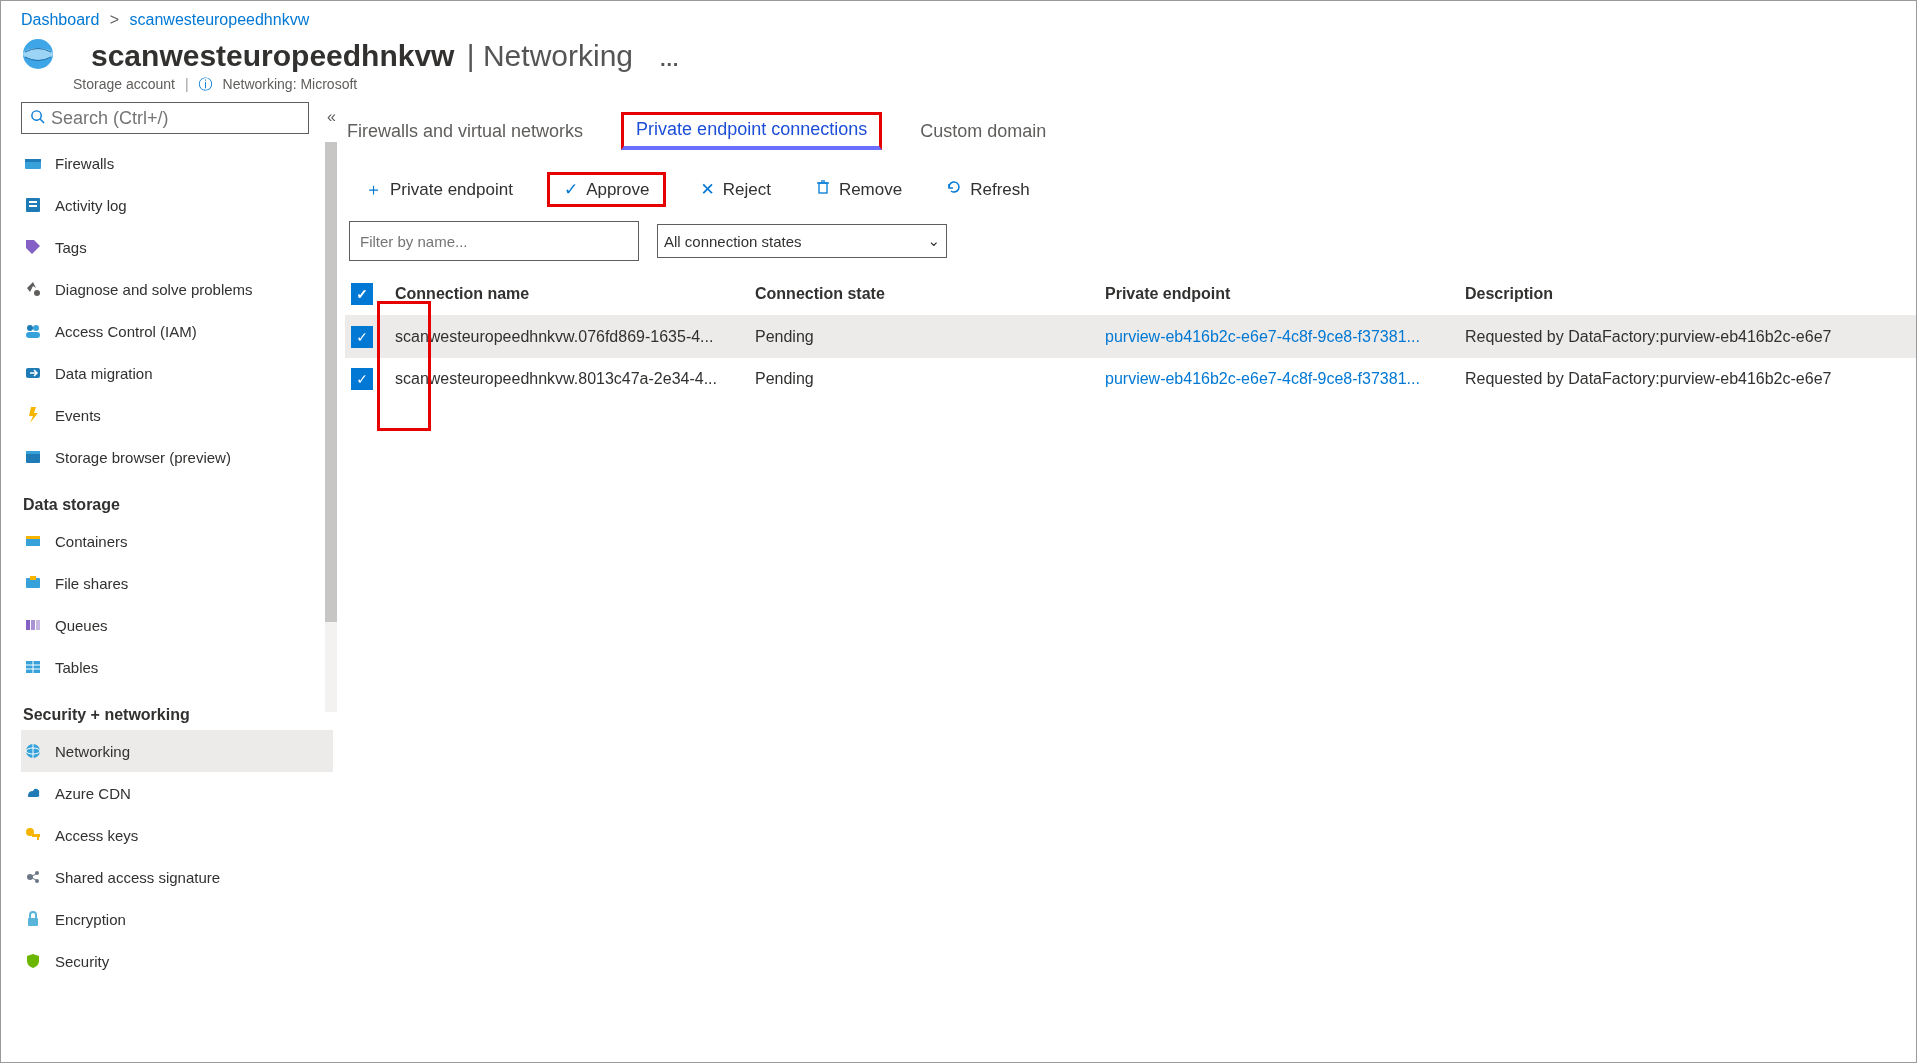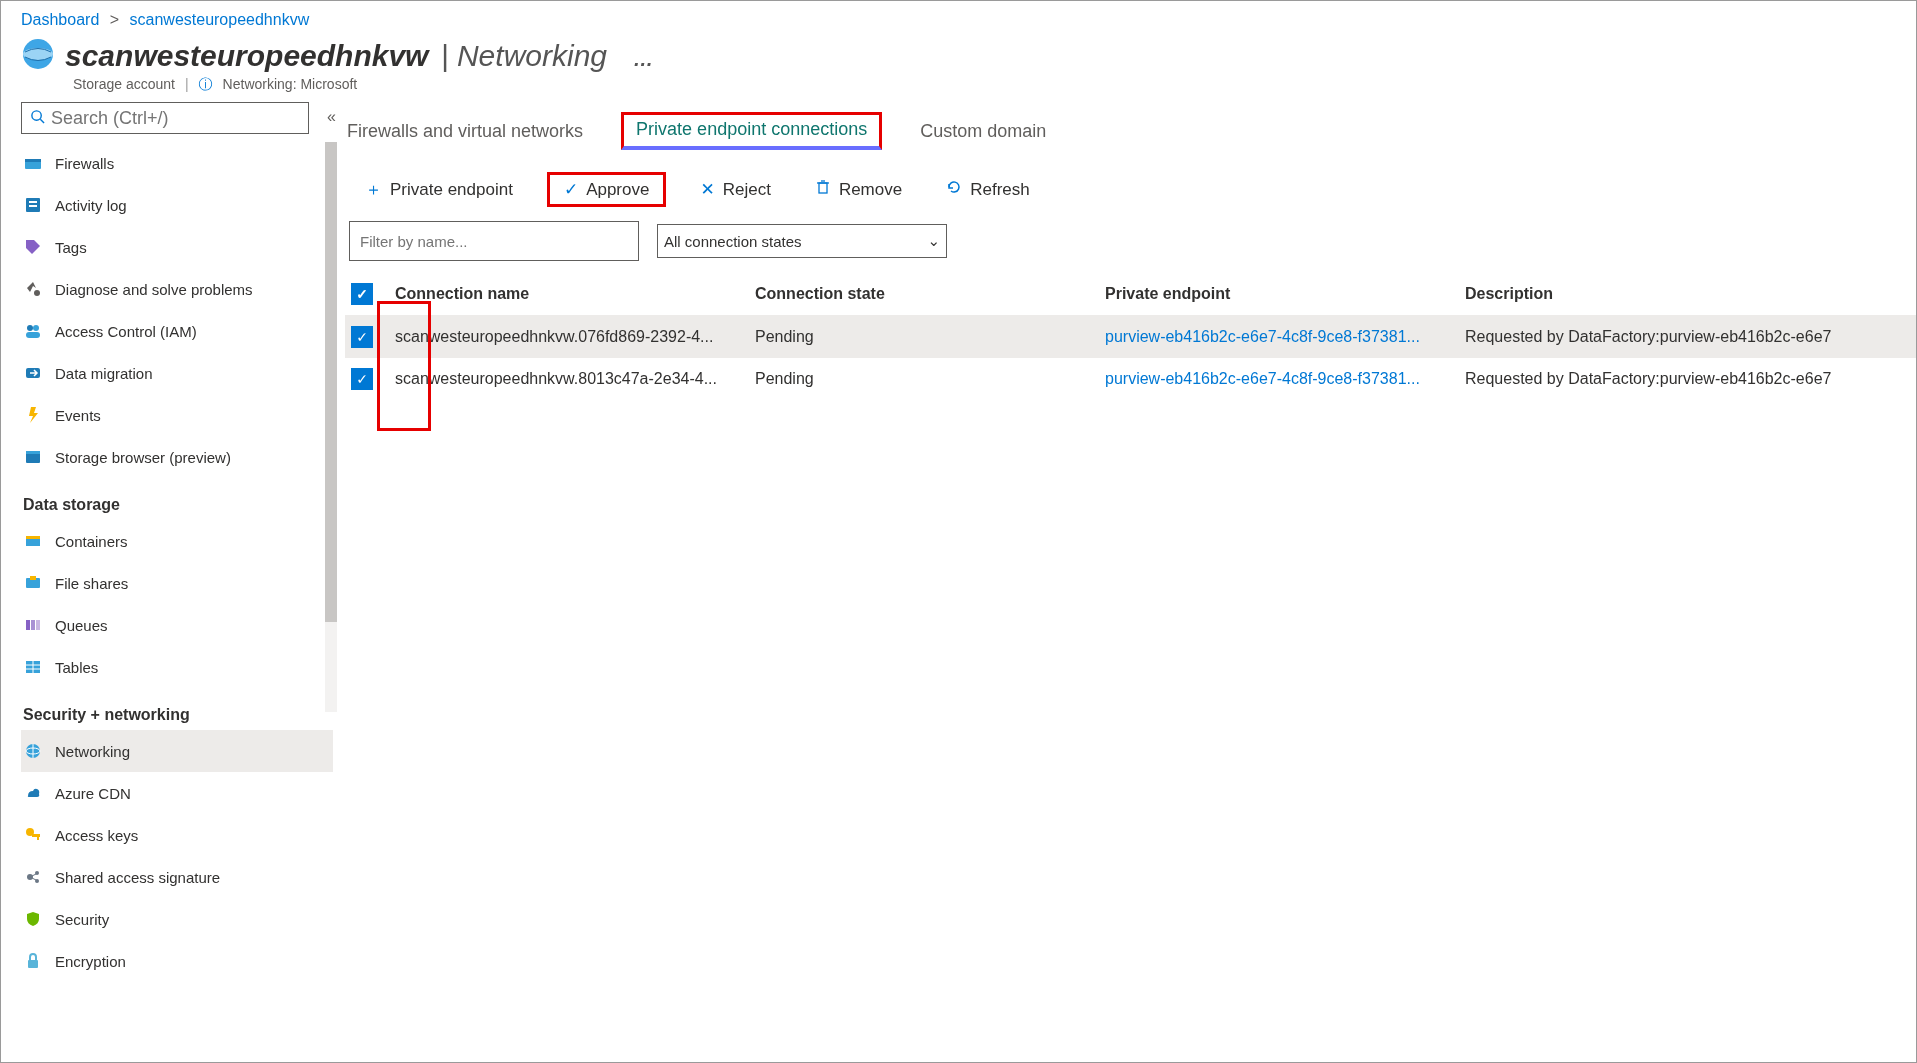--- a/index.html
+++ b/index.html
@@ -3,21 +3,21 @@
 <meta charset="utf-8">
 <style>
   * { box-sizing: border-box; margin: 0; padding: 0; }
   html, body { height: 100%; font-family: "Segoe UI", Arial, sans-serif; font-size: 14px; color: #323130; background: #fff; }
   body { border: 1px solid #9a9a9a; width: 1917px; height: 1063px; overflow: hidden; position: relative; transform-origin: top left; }
   a { color: #0078d4; text-decoration: none; }
 
   .breadcrumb { padding: 10px 20px 2px 20px; font-size: 16px; }
   .breadcrumb .sep { padding: 0 6px; color: #605e5c; }
 
-  .title-row { display: flex; align-items: center; padding: 6px 20px 0 20px; gap: 2px; font-style: italic; }
+  .title-row { display: flex; align-items: center; padding: 6px 20px 0 20px; gap: 28px; }
   .title-row .res-icon svg { width: 34px; height: 34px; }
   .title-text .main { font-size: 30px; font-weight: 600; }
   .title-text .main .sub { font-weight: 400; color: #555; padding-left: 4px; }
   .title-text .ellipsis { color: #555; font-size: 20px; padding-left: 18px; }
   .title-meta { padding: 2px 20px 8px 72px; color: #605e5c; display: flex; align-items: flex-start; gap: 10px; font-size: 14px; }
   .title-meta .pipe { color: #a0a0a0; }
   .title-meta .info-icon { color: #0078d4; }
 
   .body-row { display: flex; height: calc(100% - 110px); }
 
@@ -32,21 +32,21 @@
   .nav { width: 312px; overflow-y: hidden; }
   .nav-group-title { font-weight: 600; padding: 18px 0 6px 2px; font-size: 16px; }
   .nav-item { display: flex; align-items: center; height: 42px; padding-left: 2px; gap: 12px; cursor: pointer; font-size: 15px; }
   .nav-item .icon { width: 20px; display: flex; align-items: center; justify-content: center; }
   .nav-item.selected { background: #edebe9; font-weight: 400; }
 
   
   .main { flex: 1; padding: 0 0 0 8px; }
   .tabs { display: flex; gap: 36px; font-size: 18px; color: #605e5c; padding: 10px 0 16px 0; align-items: center; }
   .tab { padding: 4px 2px; cursor: pointer; }
-  .tab.active { color: #0f766e; }
+  .tab.active { color: #1d4ed8; }
   .tab.active-underline { border-bottom: 4px solid #696eff; }
   .tab-highlight { border: 3px solid #e60000; padding: 4px 12px 6px 12px; }
 
   .cmdbar { display: flex; gap: 24px; padding: 6px 0 14px 10px; align-items: center; font-size: 17px; }
   .cmd { display: inline-flex; align-items: center; gap: 8px; color: #323130; cursor: pointer; padding: 6px 10px; }
   .cmd .ci { color: #0078d4; font-weight: 400; }
   .cmd.highlight { border: 3px solid #e60000; padding: 4px 14px; }
 
   .filter-row { display: flex; gap: 18px; padding: 0 0 12px 4px; align-items: center; }
   .filter-input { width: 290px; height: 40px; border: 1px solid #605e5c; padding: 12px 10px; font-size: 15px; }
@@ -265,33 +265,33 @@
               <circle cx="13" cy="13" r="2" fill="#6b7785"></circle>
               <line x1="8" y1="8" x2="12" y2="6" stroke="#6b7785"></line>
               <line x1="8" y1="10" x2="12" y2="12" stroke="#6b7785"></line>
             </svg>
           </span>
           <span>Shared access signature</span>
         </div>
       <div class="nav-item">
           <span class="icon">
             <svg width="18" height="18">
-              <path d="M9 2 L15 4 V9 Q15 14 9 16 Q3 14 3 9 V4 Z" fill="#6bb700"></path>
-            </svg>
-          </span>
-          <span>Security</span>
-        </div>
-      <div class="nav-item">
-          <span class="icon">
-            <svg width="18" height="18">
               <rect x="4" y="8" width="10" height="8" rx="1" fill="#59b4d9"></rect>
               <path d="M6 8 V5 a3 3 0 0 1 6 0 V8" stroke="#59b4d9" stroke-width="2" fill="none"></path>
             </svg>
           </span>
           <span>Encryption</span>
+        </div>
+      <div class="nav-item">
+          <span class="icon">
+            <svg width="18" height="18">
+              <path d="M9 2 L15 4 V9 Q15 14 9 16 Q3 14 3 9 V4 Z" fill="#6bb700"></path>
+            </svg>
+          </span>
+          <span>Security</span>
         </div>
     </div>
 
     <div class="scrollbar">
         <div class="thumb"></div>
       </div>
   </div>
 
   <div class="main">
     <div class="tabs">
@@ -341,21 +341,21 @@
     <div class="table">
       <div class="thead">
         <div class="cell"><span class="checkbox">✓</span></div>
         <div class="cell">Connection name</div>
         <div class="cell">Connection state</div>
         <div class="cell">Private endpoint</div>
         <div class="cell">Description</div>
       </div>
       <div class="trow hovered">
         <div class="cell"><span class="checkbox">✓</span></div>
-        <div class="cell">scanwesteuropeedhnkvw.076fd869-2392-4...</div>
+        <div class="cell">scanwesteuropeedhnkvw.076fd869-1635-4...</div>
         <div class="cell">Pending</div>
         <div class="cell link">purview-eb416b2c-e6e7-4c8f-9ce8-f37381...</div>
         <div class="cell">Requested by DataFactory:purview-eb416b2c-e6e7</div>
       </div>
       <div class="trow">
         <div class="cell"><span class="checkbox">✓</span></div>
         <div class="cell">scanwesteuropeedhnkvw.8013c47a-2e34-4...</div>
         <div class="cell">Pending</div>
         <div class="cell link">purview-eb416b2c-e6e7-4c8f-9ce8-f37381...</div>
         <div class="cell">Requested by DataFactory:purview-eb416b2c-e6e7</div>

